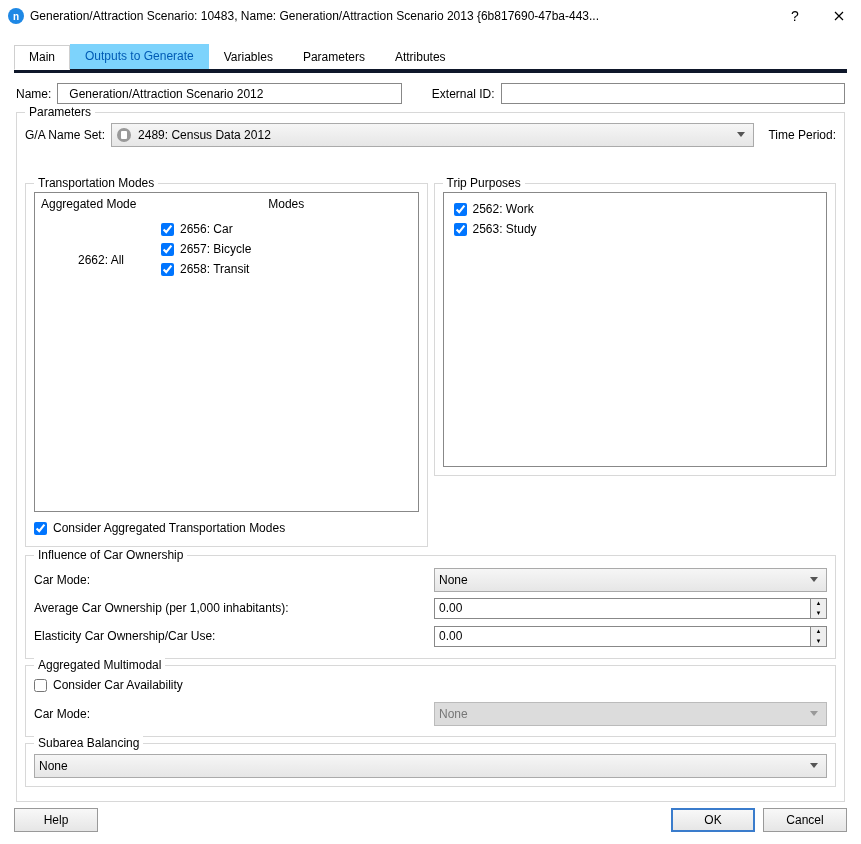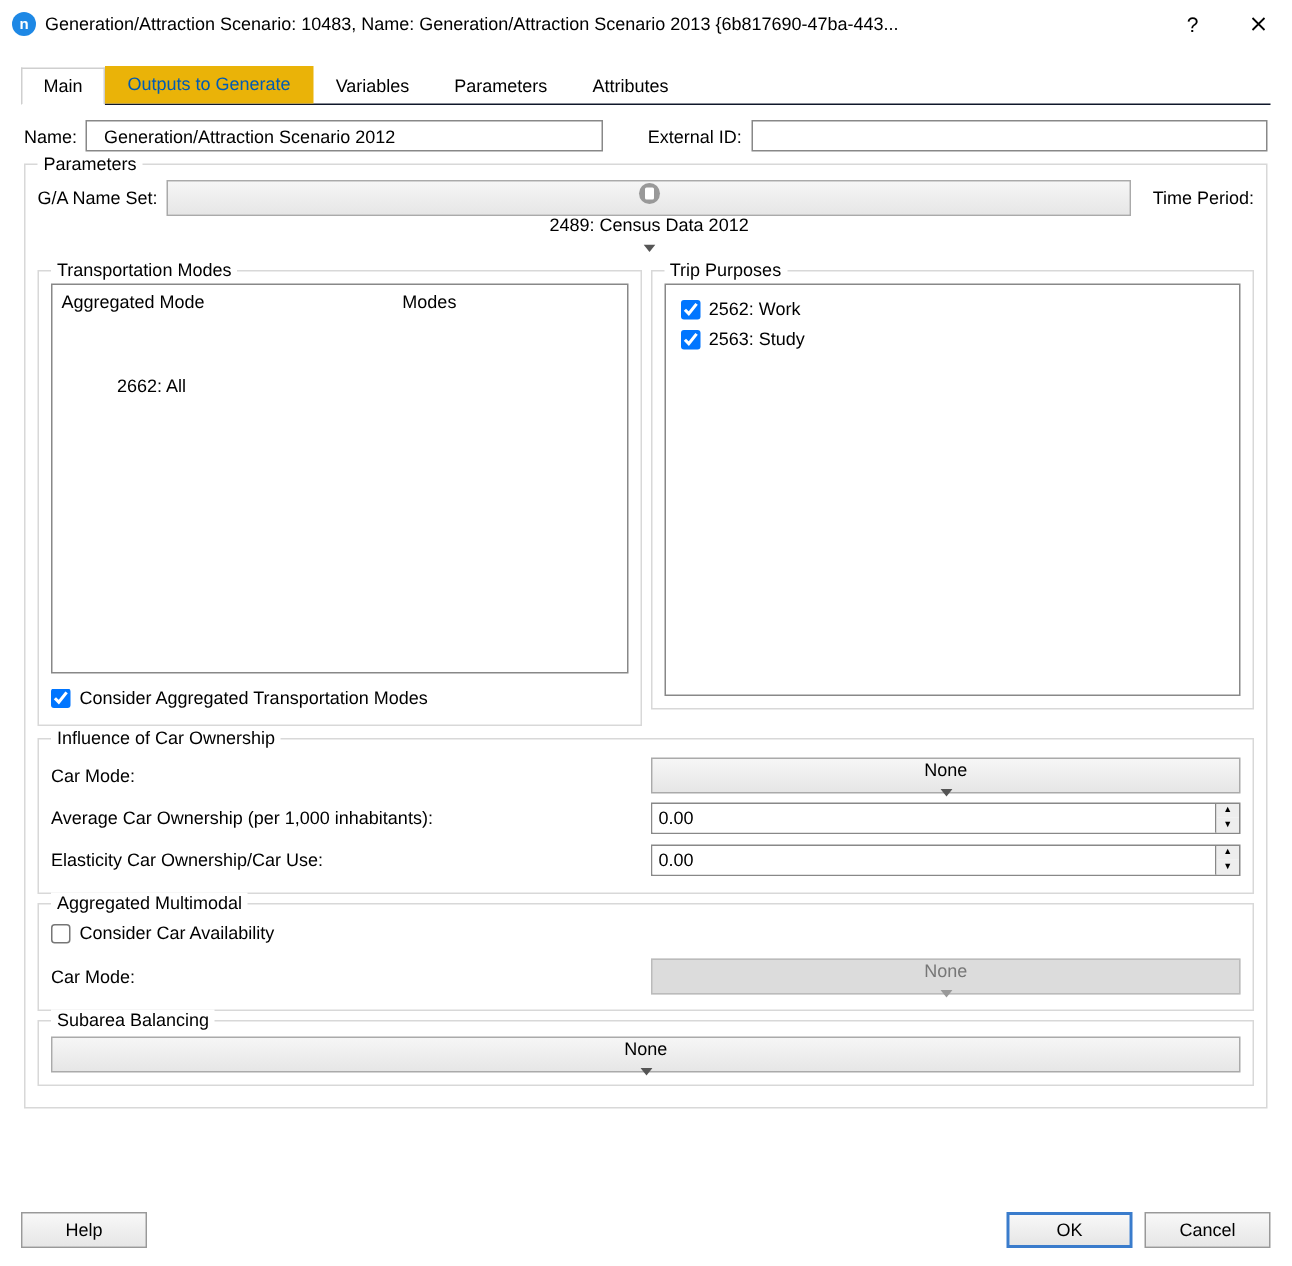--- a/index.html
+++ b/index.html
@@ -41,39 +41,39 @@
     width: 44px; height: 32px;
     display: flex; align-items: center; justify-content: center;
     font-size: 14px;
   }
   .titlebar .winbtn svg { width:10px; height:10px; }
   .content {
     padding: 12px 14px 12px 14px;
   }
   .tabs {
     display: flex;
-    border-bottom: 1px solid #0f172a;
+    border-bottom: 4px solid #0f172a;
     position: relative;
   }
   .tab {
     padding: 4px 14px 5px;
     border: 1px solid transparent;
     border-bottom: none;
     position: relative;
     top: 1px;
     background: transparent;
     cursor: default;
   }
   .tab.active {
     border-color: #cfcfcf;
     background: #fff;
     border-bottom: 1px solid #fff;
   }
   .tab.highlight { color: #005bb5; background: #eaf3fb; border-color:#cfcfcf; border-bottom:1px solid #eaf3fb;}
-  .tab.highlight.inactive { border-color: transparent; background:#eab308; border-bottom:none; top:0; padding-bottom:6px;}
+  .tab.highlight.inactive { border-color: transparent; background:#7dd3fc; border-bottom:none; top:0; padding-bottom:6px;}
   .tab-body {
     padding: 10px 2px 2px;
   }
   .row { display:flex; align-items:center; margin-bottom:8px; gap:6px;}
   .lbl { white-space:nowrap; }
   input[type=text] {
     border:1px solid #888;
     height:21px;
     padding:1px 11px;
     font: inherit;
@@ -92,38 +92,37 @@
     padding:0 4px;
     color:#000;
   }
   .combo {
     display:flex; align-items:center;
     border:1px solid #aaa;
     background: linear-gradient(#f6f6f6,#e6e6e6);
     height:24px;
     padding:0 4px;
     gap:6px;
-    flex-direction:column;
   }
   .combo .combo-icon { width:16px; height:16px; display:flex; align-items:center; justify-content:center; }
   .combo .combo-text { flex:1; }
   .combo .combo-arrow { padding:0 4px; }
   .combo.disabled { background:#dcdcdc; color:#777; border-color:#bbb;}
   .twocol { display:flex; gap:6px; align-items:flex-start; }
   .box {
     border:1px solid #d8d8d8;
     padding:8px;
     position:relative;
     margin-top:28px;
   }
   .box .legend { position:absolute; top:-8px; left:8px; background:#fff; padding:0 4px; }
   .modes-table {
     border:1px solid #888;
     width:100%;
-    height:260px;
+    height:320px;
   }
   .modes-header { display:flex; }
   .modes-header > div { padding:4px 6px; font-weight:400; }
   .modes-header .col-agg { width:120px; border-right:1px solid transparent; text-align:left;}
   .modes-header .col-modes { flex:1; text-align:center;}
   .modes-body { display:flex; padding:4px 6px;}
   .modes-body .col-agg { width:120px; padding-top:34px; text-align:center;}
   .modes-body .col-modes { flex:1; }
   .chk-row { display:flex; align-items:center; gap:6px; padding:3px 0;}
   input[type=checkbox]{ width:13px; height:13px; margin:0;}
@@ -214,20 +213,34 @@
       <div class="twocol">
         <div class="box" style="flex:1">
           <div class="legend">Transportation Modes</div>
           <div class="modes-table">
             <div class="modes-header">
               <div class="col-agg">Aggregated Mode</div>
               <div class="col-modes">Modes</div>
             </div>
             <div class="modes-body">
               <div class="col-agg">2662: All</div>
+              <div class="col-modes">
+                <div class="chk-row">
+                  <input type="checkbox" checked="" style="">
+                  <span>2656: Car</span>
+                </div>
+                <div class="chk-row">
+                  <input type="checkbox" checked="" style="">
+                  <span>2657: Bicycle</span>
+                </div>
+                <div class="chk-row">
+                  <input type="checkbox" checked="" style="">
+                  <span>2658: Transit</span>
+                </div>
+              </div>
             </div>
           </div>
           <div class="chk-row" style="margin-top:6px">
             <input type="checkbox" checked="" style="">
             <span>Consider Aggregated Transportation Modes</span>
           </div>
         </div>
 
         <div class="box" style="flex:1">
           <div class="legend">Trip Purposes</div>

